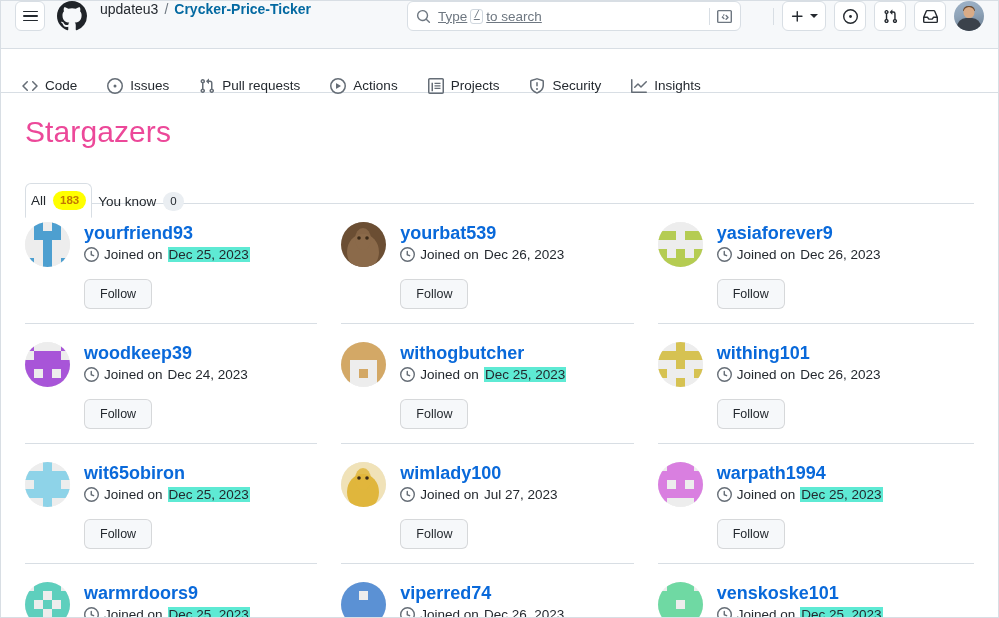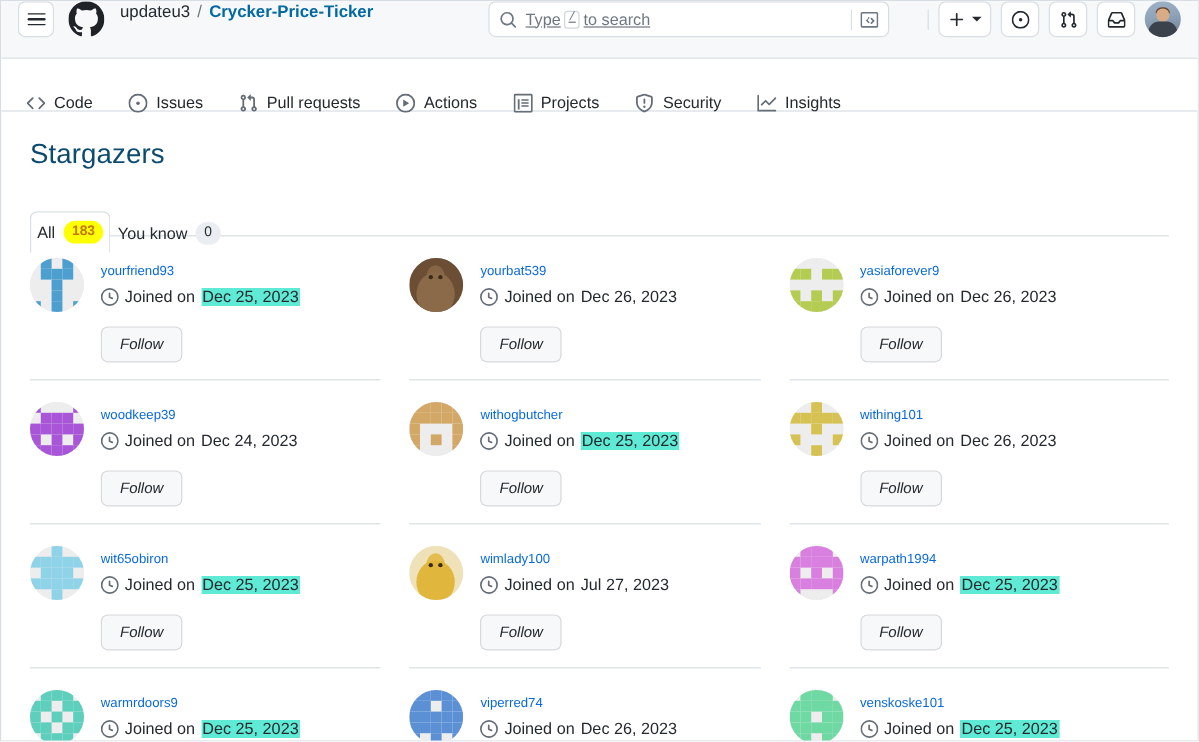--- a/index.html
+++ b/index.html
@@ -123,23 +123,23 @@
     display: flex; align-items: center; gap: 7px;
     font-size: 13.5px; color: #24292f;
     padding: 5px 7px; border-radius: 6px;
     cursor: pointer; white-space: nowrap; margin-top: 30px;
   }
   .repo-nav-item svg { display: block; }
 
   
   .content { padding: 0 24px; }
   .page-title {
-    font-size: 23px;
+    font-size: 30px;
     font-weight: 400;
-    color: #0c4a6e;
+    color: #ec4899;
     padding-top: 22px;
     padding-bottom: 20px;
     letter-spacing: 0.1px;
   }
   .tabs-row {
     border-bottom: 1px solid #d8dee4;
     display: flex;
     align-items: flex-end;
     height: 35px;
     margin-bottom: 0;
@@ -190,22 +190,22 @@
     width: 45px; height: 45px;
     border-radius: 50%;
     flex: none;
     overflow: hidden;
     background: #ededed;
     cursor: pointer;
   }
   .avatar svg { display:block; }
   .user-info { display: flex; flex-direction: column; min-width: 0; padding-top: 1px; }
   .user-name {
-    font-size: 11px;
-    font-weight: 400;
+    font-size: 18px;
+    font-weight: 700;
     color: #0969da;
     cursor: pointer;
     line-height: 20px;
     white-space: nowrap;
   }
   .joined {
     display: flex; align-items: center; gap: 5px;
     font-size: 13.5px; color: #24292f;
     margin-top: 4px;
     white-space: nowrap;
@@ -218,21 +218,20 @@
     font-size: 12.5px;
     color: #24292f;
     background: #f6f8fa;
     border: 1px solid rgba(31,35,40,0.15);
     border-radius: 6px;
     padding: 5px 15px;
     cursor: pointer;
     font-weight: 500;
     align-self: flex-start;
     line-height: 18px;
-    font-style: italic;
   }
 </style>
 </head>
 <body>
 
 <div class="page">
 
   <div class="gh-header">
 
     <div class="hamburger">

